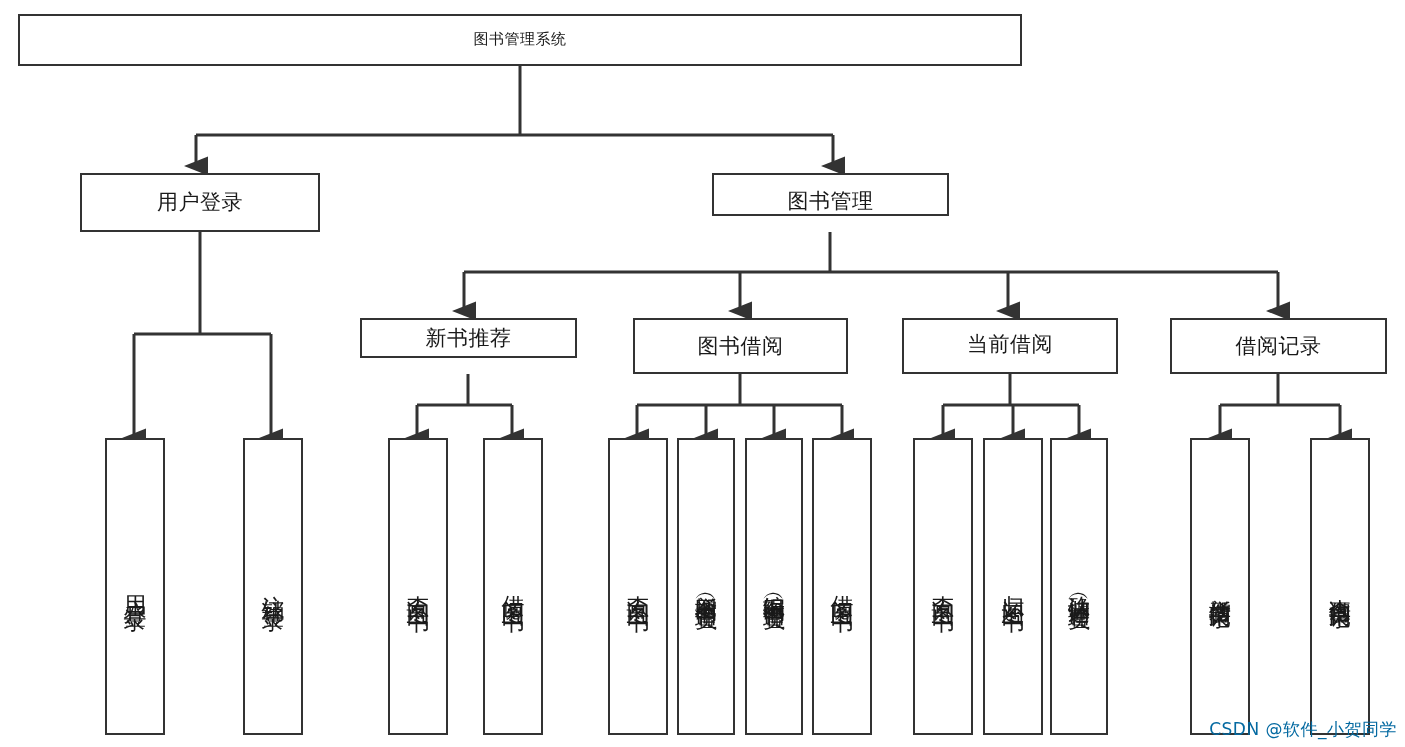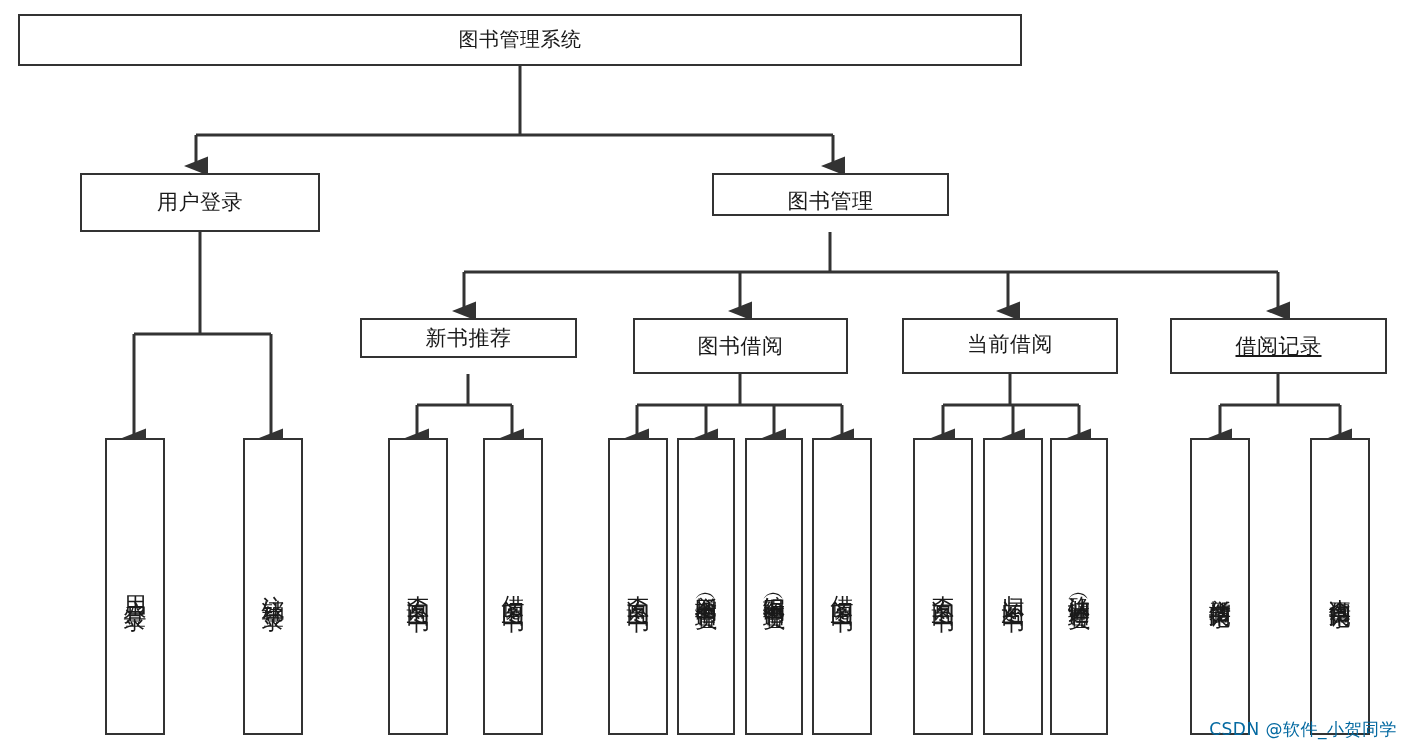--- a/index.html
+++ b/index.html
@@ -41,21 +41,21 @@
     display: block;
     line-height: 1.18;
     letter-spacing: 0.5px;
   }
   
   .node.horiz .node-label {
     font-size: 21px;
     white-space: nowrap;
   }
   .node.root .node-label {
-    font-size: 20px;
+    font-size: 15px;
   }
   
   .node.vert {
     align-items: center;
     justify-content: center;
     padding: 4px 0;
   }
   .node.vert .node-label {
     writing-mode: vertical-rl;
     text-orientation: upright;
@@ -148,21 +148,21 @@
 
   <div class="node horiz" style="left:360px; top:318px; width:217px; height:40px;">
     <span class="node-label">新书推荐</span>
   </div>
   <div class="node horiz" style="left:633px; top:318px; width:215px; height:56px;">
     <span class="node-label">图书借阅</span>
   </div>
   <div class="node horiz" style="left:902px; top:318px; width:216px; height:56px;font-family:Liberation Mono, monospace;">
     <span class="node-label">当前借阅</span>
   </div>
-  <div class="node horiz" style="left:1170px; top:318px; width:217px; height:56px;text-decoration:underline;">
+  <div class="node horiz" style="left:1170px; top:318px; width:217px; height:56px;">
     <span class="node-label">借阅记录</span>
   </div>
 
   <div class="node vert" style="left:105px; top:438px; width:60px; height:297px;">
     <span class="node-label">用户登录</span>
   </div>
   <div class="node vert" style="left:243px; top:438px; width:60px; height:297px;">
     <span class="node-label">注销登录</span>
   </div>
 

